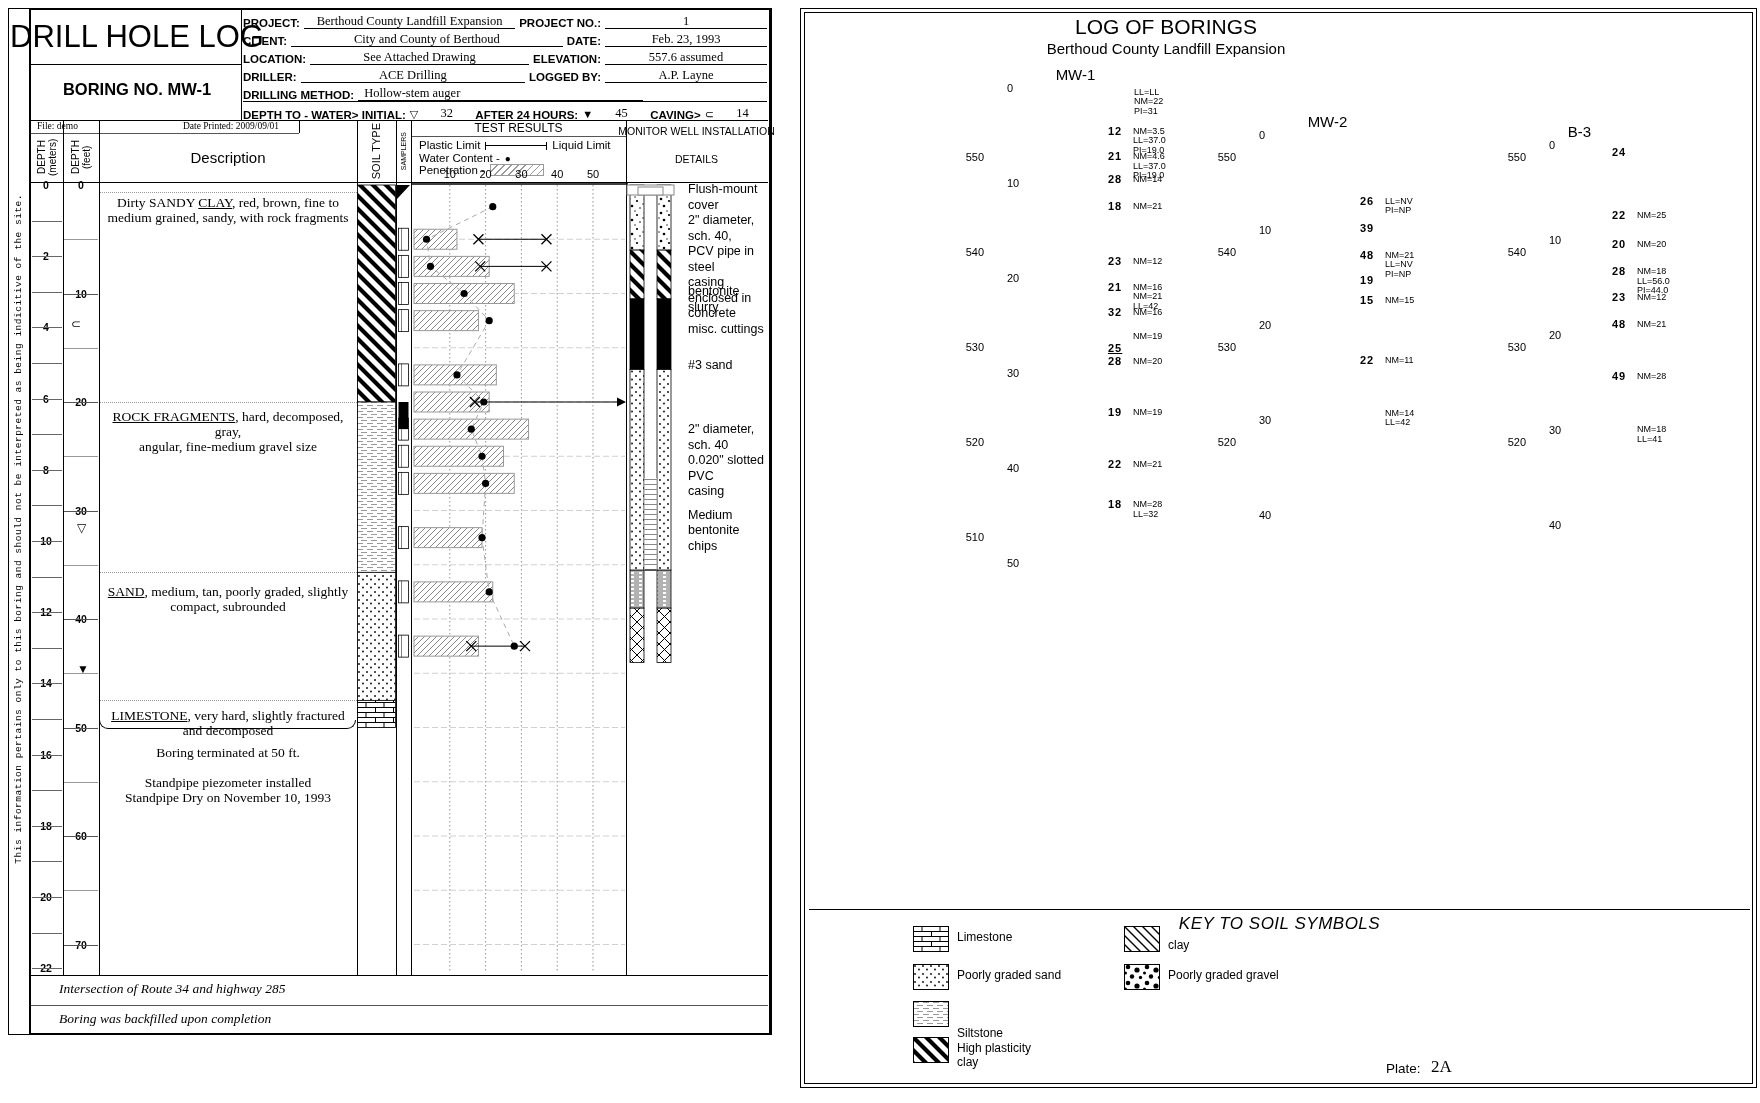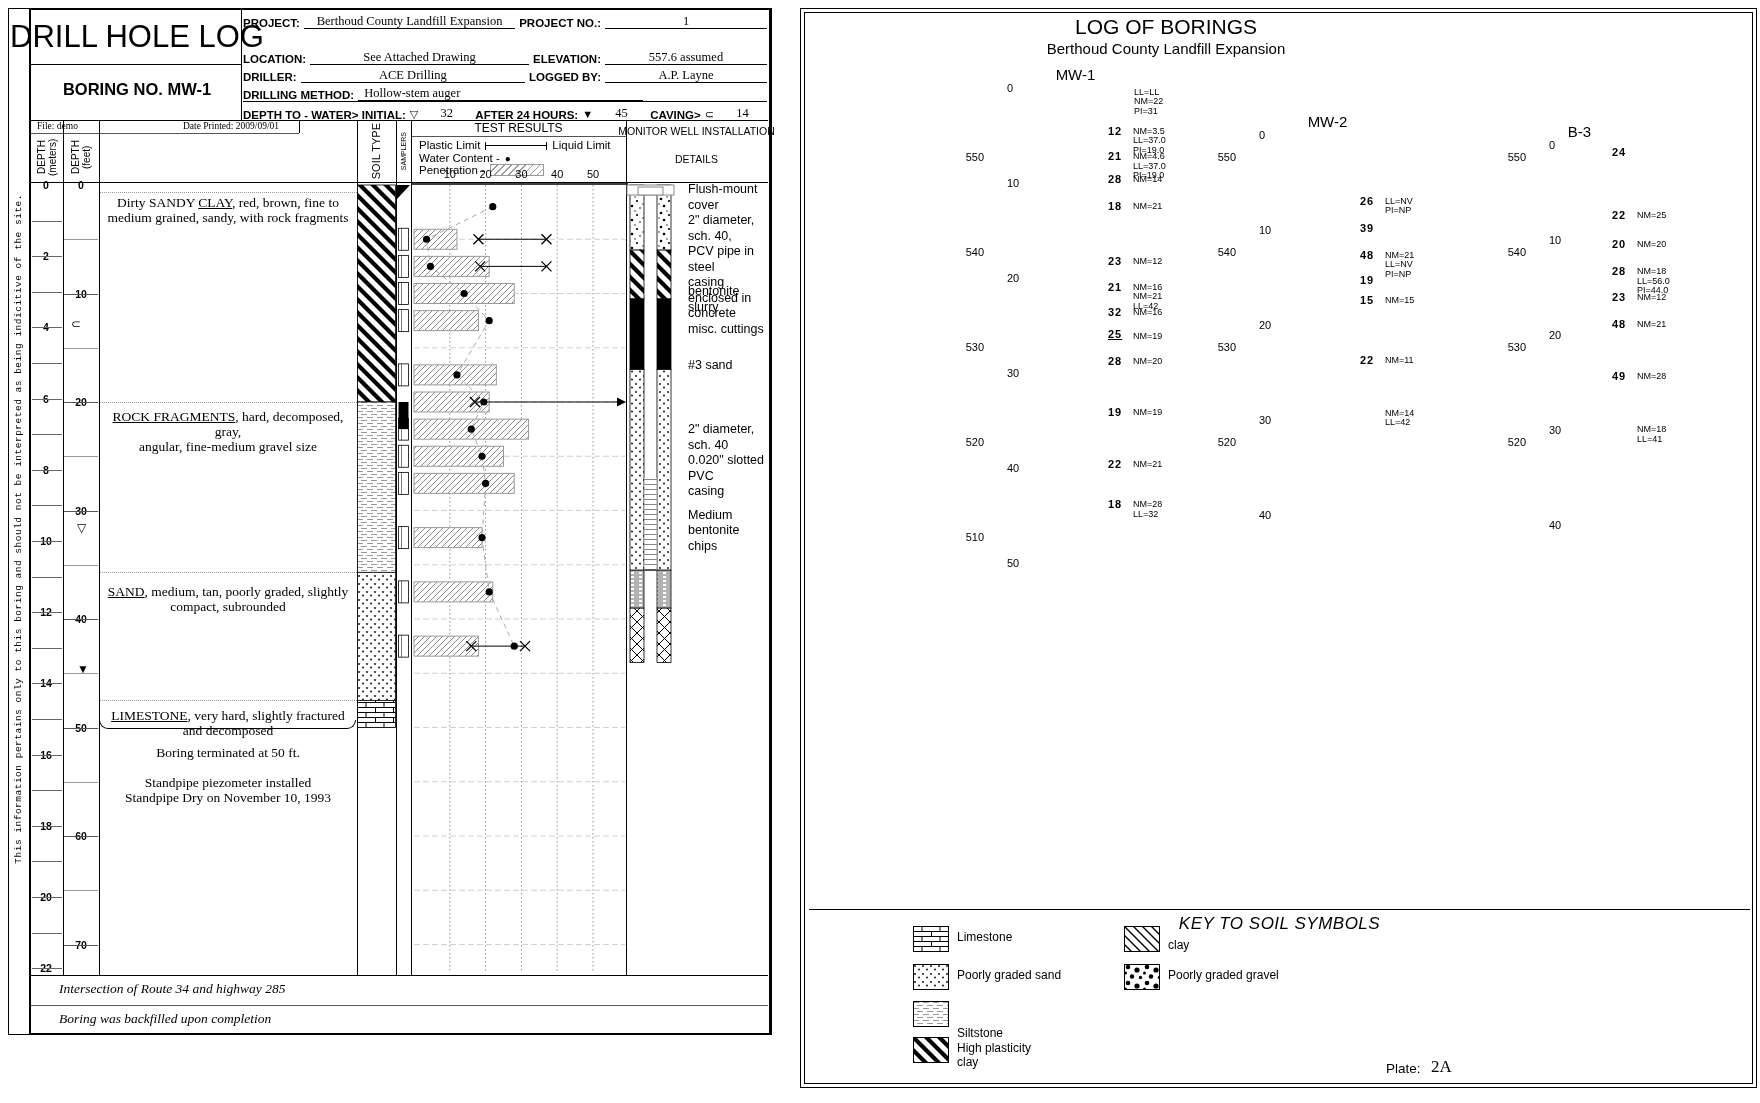--- a/index.html
+++ b/index.html
@@ -61,20 +61,26 @@
     <div class="hline" style="left:0;top:54px;width:210px;border-top:1.5px solid #000"></div>
     <div class="lp-boring">BORING NO. MW-1</div>
     <div class="vline" style="left:210px;top:0;height:110px;border-left:1.5px solid #000"></div>
 
     <div class="frow" style="top:1px">
       <span>PROJECT:</span>
       <span class="fval grow">Berthoud County Landfill Expansion</span>
       <span>PROJECT NO.:</span>
       <span class="fval w150">1</span>
     </div>
+    <div class="frow" style="top:19px">
+      <span>CLIENT:</span>
+      <span class="fval grow">City and County of Berthoud</span>
+      <span>DATE:</span>
+      <span class="fval w150">Feb. 23, 1993</span>
+    </div>
     <div class="frow" style="top:37px">
       <span>LOCATION:</span>
       <span class="fval grow">See Attached Drawing</span>
       <span>ELEVATION:</span>
       <span class="fval w150">557.6 assumed</span>
     </div>
     <div class="frow" style="top:73px">
       <span>DRILLING METHOD:</span>
       <span class="fval grow" style="text-align:left">Hollow-stem auger</span>
       <span style="width:120px"></span>
@@ -101,20 +107,21 @@
     <div class="small-note" style="left:152px;top:111px">Date Printed: 2009/09/01</div>
     <div class="hline" style="left:0;top:123px;width:268px"></div>
     <div class="vline" style="left:268px;top:110px;height:13px"></div>
 
     <div class="vcell" style="left:0;top:123px;width:32px;height:49px">
         <span class="vtext" style="font-size:10px">DEPTH (meters)</span>
       </div>
     <div class="vcell" style="left:32px;top:123px;width:36px;height:49px">
         <span class="vtext" style="font-size:10px">DEPTH (feet)</span>
       </div>
+    <div class="vcell" style="left:68px;top:123px;width:258px;height:49px;font-size:15px">Description</div>
     <div class="vcell" style="left:326px;top:110px;width:39px;height:62px">
         <span class="vtext" style="font-size:11px">SOIL TYPE</span>
       </div>
     <div class="vcell" style="left:365px;top:110px;width:15px;height:62px">
         <span class="vtext" style="font-size:7px">SAMPLERS</span>
       </div>
 
     <div class="vcell" style="left:380px;top:111px;width:215px;height:14px;font-size:12px">TEST RESULTS</div>
     <div class="hline" style="left:380px;top:126px;width:215px"></div>
     <div class="legend-row" style="left:388px;top:129px">
@@ -534,21 +541,21 @@
       <div class="rp-num" style="position: absolute; left: 307px; top: 164.15px; width: 26px;">28</div>
       <div class="rp-ann" style="position: absolute; left: 332px; top: 166.15px; width: 60px;"><span>NM=14</span></div>
       <div class="rp-num" style="position: absolute; left: 307px; top: 190.75px; width: 26px;">18</div>
       <div class="rp-ann" style="position: absolute; left: 332px; top: 192.75px; width: 60px;"><span>NM=21</span></div>
       <div class="rp-num" style="position: absolute; left: 307px; top: 245.85px; width: 26px;">23</div>
       <div class="rp-ann" style="position: absolute; left: 332px; top: 247.85px; width: 60px;"><span>NM=12</span></div>
       <div class="rp-num" style="position: absolute; left: 307px; top: 271.5px; width: 26px;">21</div>
       <div class="rp-ann" style="position: absolute; left: 332px; top: 273.5px; width: 60px;"><span>NM=16</span><br><span>NM=21</span><br><span>LL=42</span></div>
       <div class="rp-num" style="position: absolute; left: 307px; top: 297.15px; width: 26px;">32</div>
       <div class="rp-ann" style="position: absolute; left: 332px; top: 299.15px; width: 60px;"><span>NM=16</span></div>
-      <div class="rp-num" style="position: absolute; left: 307px; top: 319px; width: 26px; text-decoration: underline;">25</div>
+      <div class="rp-num" style="position: absolute; left: 307px; top: 333px; width: 26px; text-decoration: underline;">25</div>
       <div class="rp-ann" style="position: absolute; left: 332px; top: 322.9px; width: 60px;"><span>NM=19</span></div>
       <div class="rp-num" style="position: absolute; left: 307px; top: 345.6px; width: 26px;">28</div>
       <div class="rp-ann" style="position: absolute; left: 332px; top: 347.6px; width: 60px;"><span>NM=20</span></div>
       <div class="rp-num" style="position: absolute; left: 307px; top: 396.9px; width: 26px;">19</div>
       <div class="rp-ann" style="position: absolute; left: 332px; top: 398.9px; width: 60px;"><span>NM=19</span></div>
       <div class="rp-num" style="position: absolute; left: 307px; top: 449.15px; width: 26px;">22</div>
       <div class="rp-ann" style="position: absolute; left: 332px; top: 451.15px; width: 60px;"><span>NM=21</span></div>
       <div class="rp-num" style="position: absolute; left: 307px; top: 489.05px; width: 26px;">18</div>
       <div class="rp-ann" style="position: absolute; left: 332px; top: 491.05px; width: 60px;"><span>NM=28</span><br><span>LL=32</span></div>
       <div class="rp-ann" style="position: absolute; left: 333px; top: 78.75px; width: 60px;"><span>LL=LL</span><br><span>NM=22</span><br><span>PI=31</span></div>

